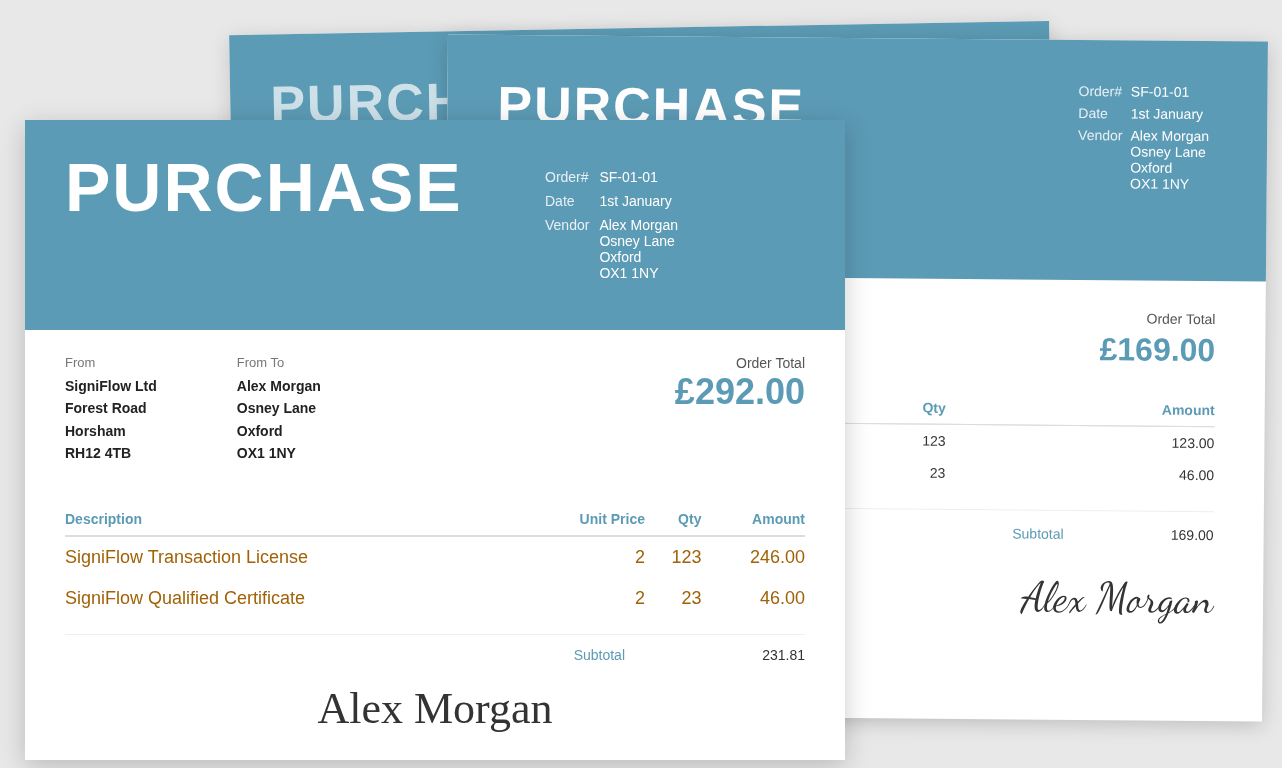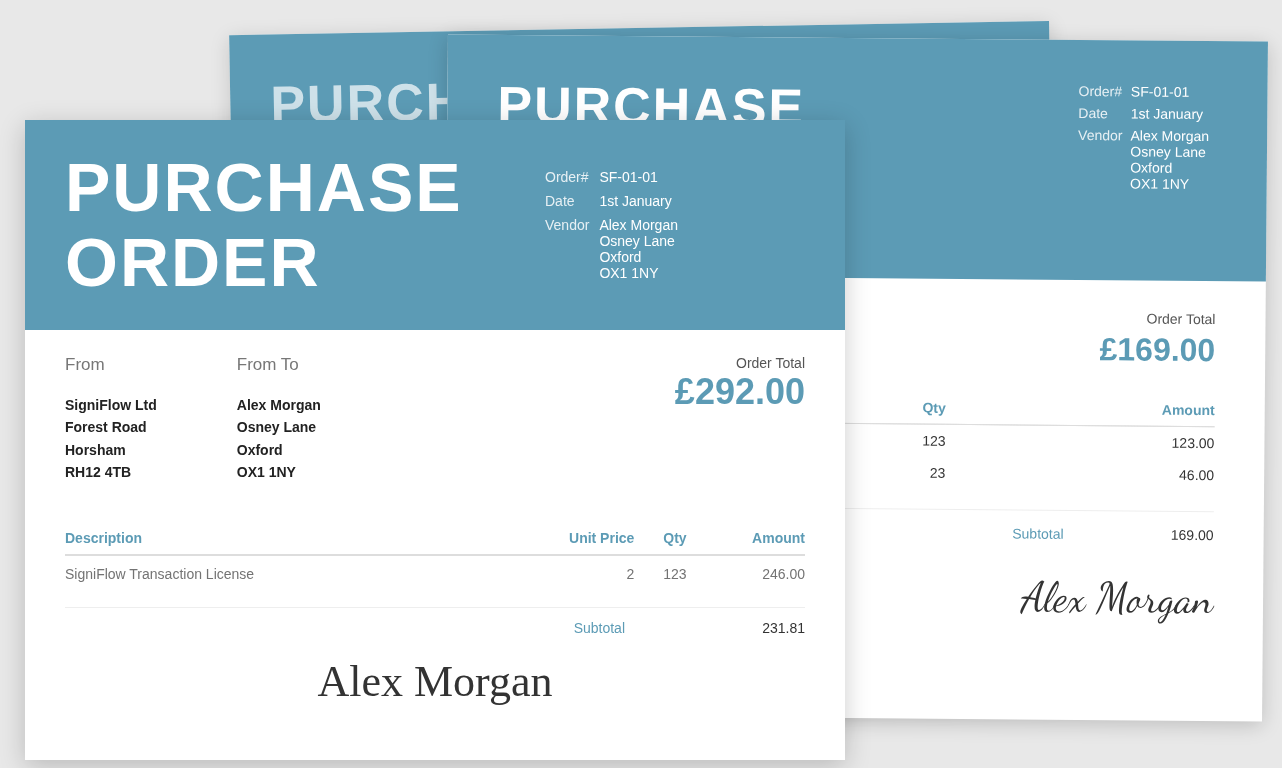--- a/index.html
+++ b/index.html
@@ -203,22 +203,22 @@
     }
 
     .address-row {
       display: flex;
       gap: 80px;
       margin-bottom: 20px;
     }
     .address-block label {
       display: block;
       color: #777;
-      font-size: 17px;
-      margin-bottom: 19px;
+      font-size: 13px;
+      margin-bottom: 5px;
     }
     .address-block p {
       font-size: 14px;
       font-weight: 600;
       color: #222;
       line-height: 1.6;
     }
     .order-total-row {
       text-align: right;
       margin-bottom: 5px;
@@ -246,22 +246,22 @@
     .front-table thead th {
       color: #5c9bb5;
       font-weight: 600;
       padding: 8px 0;
       text-align: right;
     }
     .front-table thead th:first-child { text-align: left; }
     .front-table tbody td {
       padding: 10px 0;
       text-align: right;
-      color: #737373;
-      font-size: 14px;
+      color: #a16207;
+      font-size: 18px;
     }
     .front-table tbody td:first-child { text-align: left; }
     .front-subtotal-row {
       display: flex;
       justify-content: flex-end;
       gap: 120px;
       margin-top: 15px;
       padding-top: 12px;
       border-top: 1px solid #eee;
       font-size: 14px;
@@ -353,21 +353,20 @@
       </div>
 
       <div class="card-mid-signature">Alex Morgan</div>
     </div>
   </div>
 
   <div class="card-front">
     <div class="card-front-header">
       <div class="card-front-title">
         <div>PURCHASE</div>
-        <div>ORDER</div>
       </div>
       <div class="card-front-meta">
         <table>
           <tbody>
               <tr>
             <td>Order#</td>
             <td>SF-01-01</td>
           </tr>
           <tr>
             <td>Date</td>
@@ -424,20 +423,26 @@
             <th>Amount</th>
           </tr>
         </thead>
         <tbody id="front-table-body">
         <tr>
       <td style="text-align:left">SigniFlow Transaction License</td>
       <td style="text-align:right">2</td>
       <td style="text-align:right">123</td>
       <td style="text-align:right">246.00</td>
     </tr>
+            <tr>
+      <td style="text-align:left">SigniFlow Qualified Certificate</td>
+      <td style="text-align:right">2</td>
+      <td style="text-align:right">23</td>
+      <td style="text-align:right">46.00</td>
+    </tr>
           </tbody>
       </table>
 
       <div class="front-subtotal-row">
         <span class="front-subtotal-label">Subtotal</span>
         <span class="front-subtotal-value">231.81</span>
       </div>
 
       <div class="front-signature">Alex Morgan</div>
     </div>

